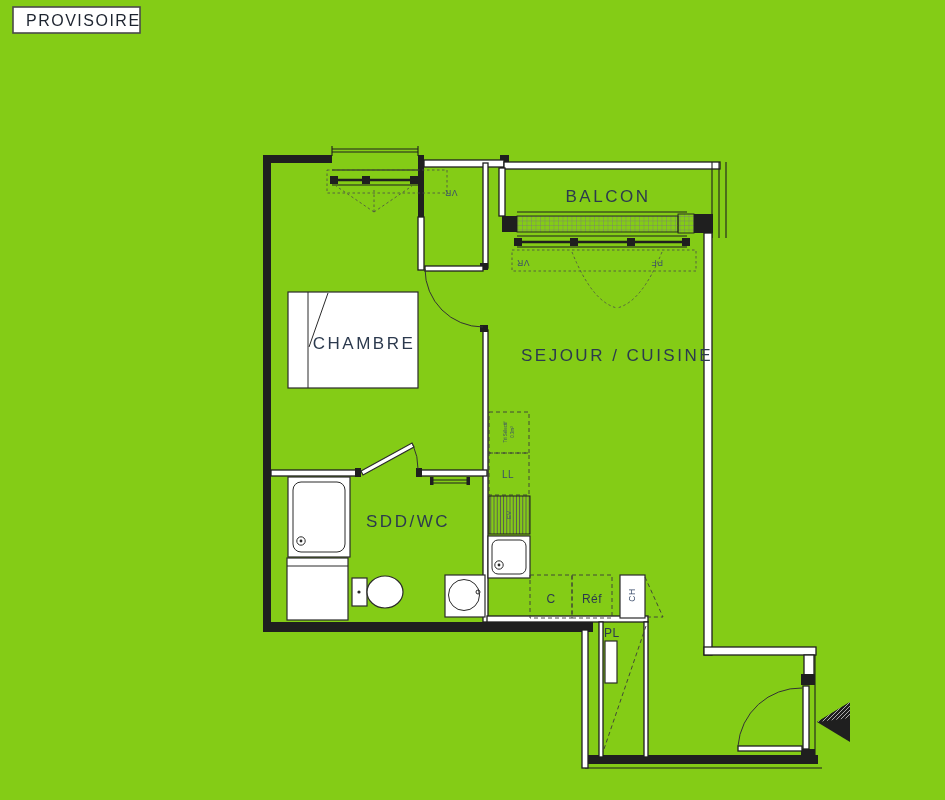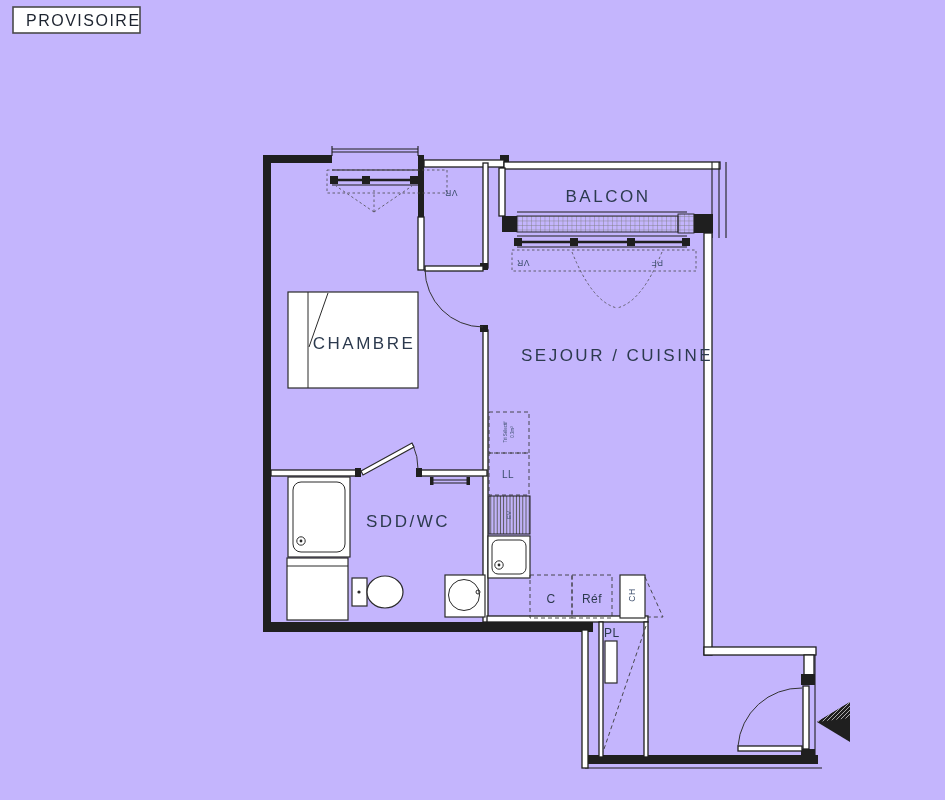--- a/index.html
+++ b/index.html
@@ -1,16 +1,16 @@
 <!DOCTYPE html>
 <html><head>
 <meta charset="utf-8">
 <style>
   html,body{margin:0;padding:0;background:#ffffff;}
-  .page{position:relative;width:945px;height:800px;background:#c4b5fd;overflow:hidden;
+  .page{position:relative;width:945px;height:800px;background:#84cc16;overflow:hidden;
         font-family:"Liberation Sans",sans-serif;text-align:right;}
   svg{display:block;}
   
   .wall-black{fill:#1f1f1f;stroke:none;}
   .wall-thin{fill:#ffffff;stroke:#1f1f1f;stroke-width:1.3;}
   .ln{stroke:#1f1f1f;stroke-width:1.1;fill:none;}
   .ln-heavy{stroke:#1f1f1f;stroke-width:2.6;fill:none;}
   .fixture{fill:#ffffff;stroke:#2a2a2a;stroke-width:1.2;}
   .fixture-thin{fill:none;stroke:#2a2a2a;stroke-width:1;}
   .dashed{stroke:#3a3a3a;stroke-width:0.9;fill:none;stroke-dasharray:4 3;}

